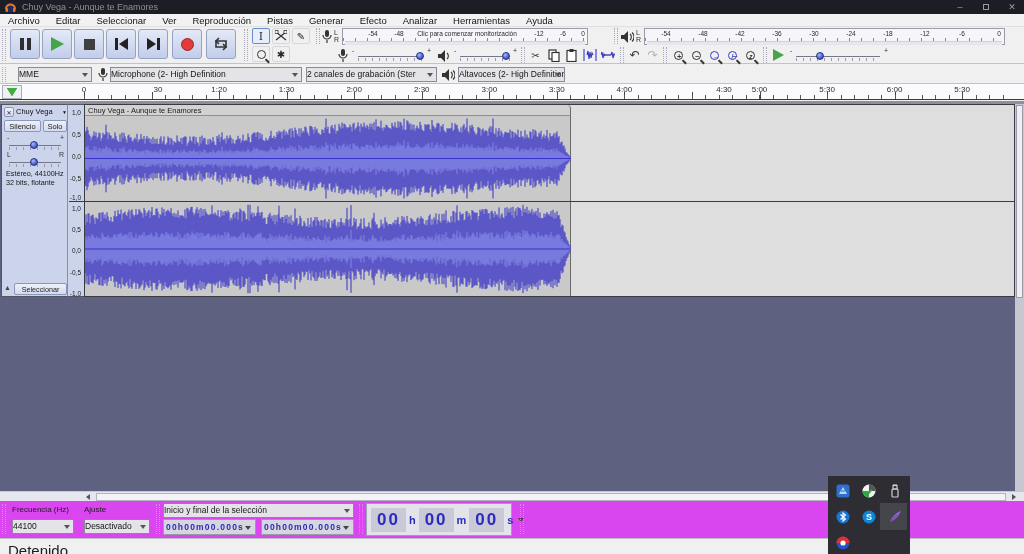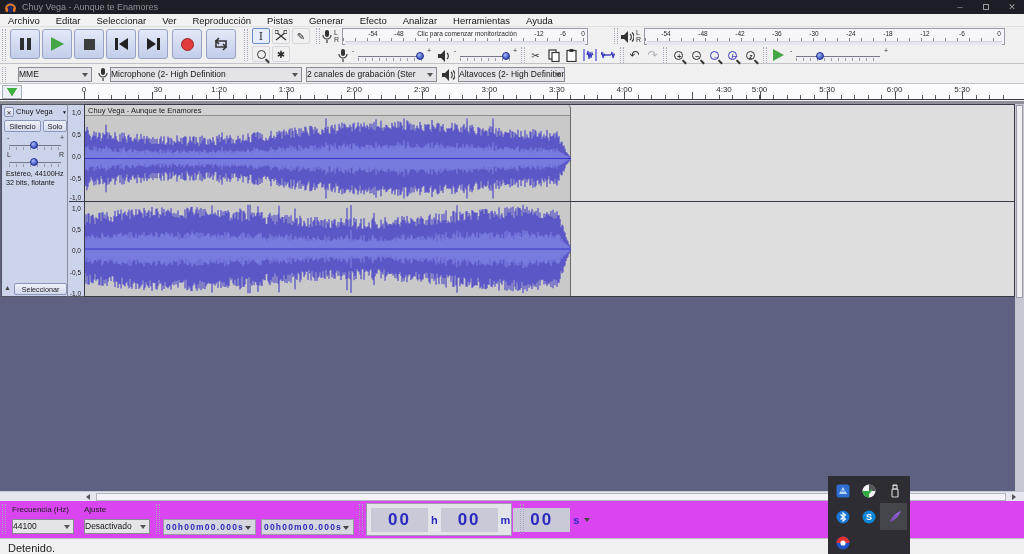--- a/index.html
+++ b/index.html
@@ -81,26 +81,26 @@
   #hscroll { left:0; top:491px; width:1024px; height:10px; background:#e6e6ee; border-top:1px solid #c8c8d2; }
   .harrow { position:absolute; top:2px; width:0; height:0; }
   #hthumb { position:absolute; left:96px; top:1px; width:910px; height:8px; background:#f4f4f8; border:1px solid #b3b3c0; }
 
   
   #selbar { left:0; top:501px; width:1024px; height:37px; background:#d946ef; }
   .slabel { position:absolute; font-size:8px; color:#1d1d1d; white-space:nowrap; }
   .timefield { position:absolute; top:18px; height:16px; background:#d6d6e0; border:1px solid #9a9aa8; color:#2a2ab8; font-weight:bold; font-size:8.5px; letter-spacing:1.2px; line-height:14px; padding:0 2px; white-space:nowrap; }
   .timefield .tfarrow { display:inline-block; width:0; height:0; border-left:3px solid transparent; border-right:3px solid transparent; border-top:4px solid #444; margin-left:1px; vertical-align:middle; }
   #bigtime { position:absolute; left:366px; top:2px; width:146px; height:33px; background:#e3e3ea; border:1px solid #9aa0b0; display:flex; align-items:center; padding-left:4px; }
-  .bigdig { background:#c9c9d8; color:#2a2ac0; font-weight:bold; font-size:17px; padding:2px 17px; letter-spacing:2px; }
+  .bigdig { background:#c9c9d8; color:#2a2ac0; font-weight:bold; font-size:17px; padding:2px 6px; letter-spacing:2px; }
   .bigunit { color:#2a2ac0; font-size:11px; font-weight:bold; padding:0 3px; }
   #bigarrow { width:0; height:0; border-left:3px solid transparent; border-right:3px solid transparent; border-top:4px solid #444; margin-left:2px; }
 
   
-  #statusbar { left:0; top:538px; width:1024px; height:16px; background:#f0f0f0; border-top:1px solid #bfbfc6; font-size:11px; color:#1d1d1d; }
+  #statusbar { left:0; top:538px; width:1024px; height:16px; background:#f0f0f0; border-top:1px solid #bfbfc6; font-size:15px; color:#1d1d1d; }
   #statusbar span { position:absolute; left:8px; top:3px; }
 
   
   #tray { left:828px; top:476px; width:82px; height:78px; background:#2d2d33; z-index:60; }
   #trayhover { position:absolute; left:52px; top:27px; width:27px; height:27px; background:#45454c; }
   .trayicon { position:absolute; width:14px; height:14px; }
 </style>
 </head>
 <body>
 
@@ -460,20 +460,21 @@
     <i class="harrow" style="left:1012px;border-top:3px solid transparent;border-bottom:3px solid transparent;border-left:4px solid #555"></i>
   </div>
 
   <div class="abs" id="selbar">
     <div class="gripper" style="left:2px;top:3px;height:30px"></div>
     <span class="slabel" style="left:12px;top:4px">Frecuencia (Hz)</span>
     <div class="combo" style="left:12px;top:18px;width:62px"><span>44100</span><span class="chev"></span></div>
     <span class="slabel" style="left:84px;top:4px">Ajuste</span>
     <div class="combo" style="left:84px;top:18px;width:66px"><span>Desactivado</span><span class="chev"></span></div>
     <div class="gripper" style="left:156px;top:3px;height:30px"></div>
+    <div class="combo" style="left:163px;top:2px;width:191px"><span>Inicio y final de la selección</span><span class="chev"></span></div>
     <div class="timefield" style="left:163px;width:93px"><span>00h00m00.000s</span><span class="tfarrow"></span></div>
     <div class="timefield" style="left:261px;width:93px"><span>00h00m00.000s</span><span class="tfarrow"></span></div>
     <div class="gripper" style="left:359px;top:3px;height:30px"></div>
     <div id="bigtime">
       <span class="bigdig">00</span>
       <span class="bigunit">h</span>
       <span class="bigdig">00</span>
       <span class="bigunit">m</span>
       <span class="bigdig">00</span>
       <span class="bigunit">s</span>

